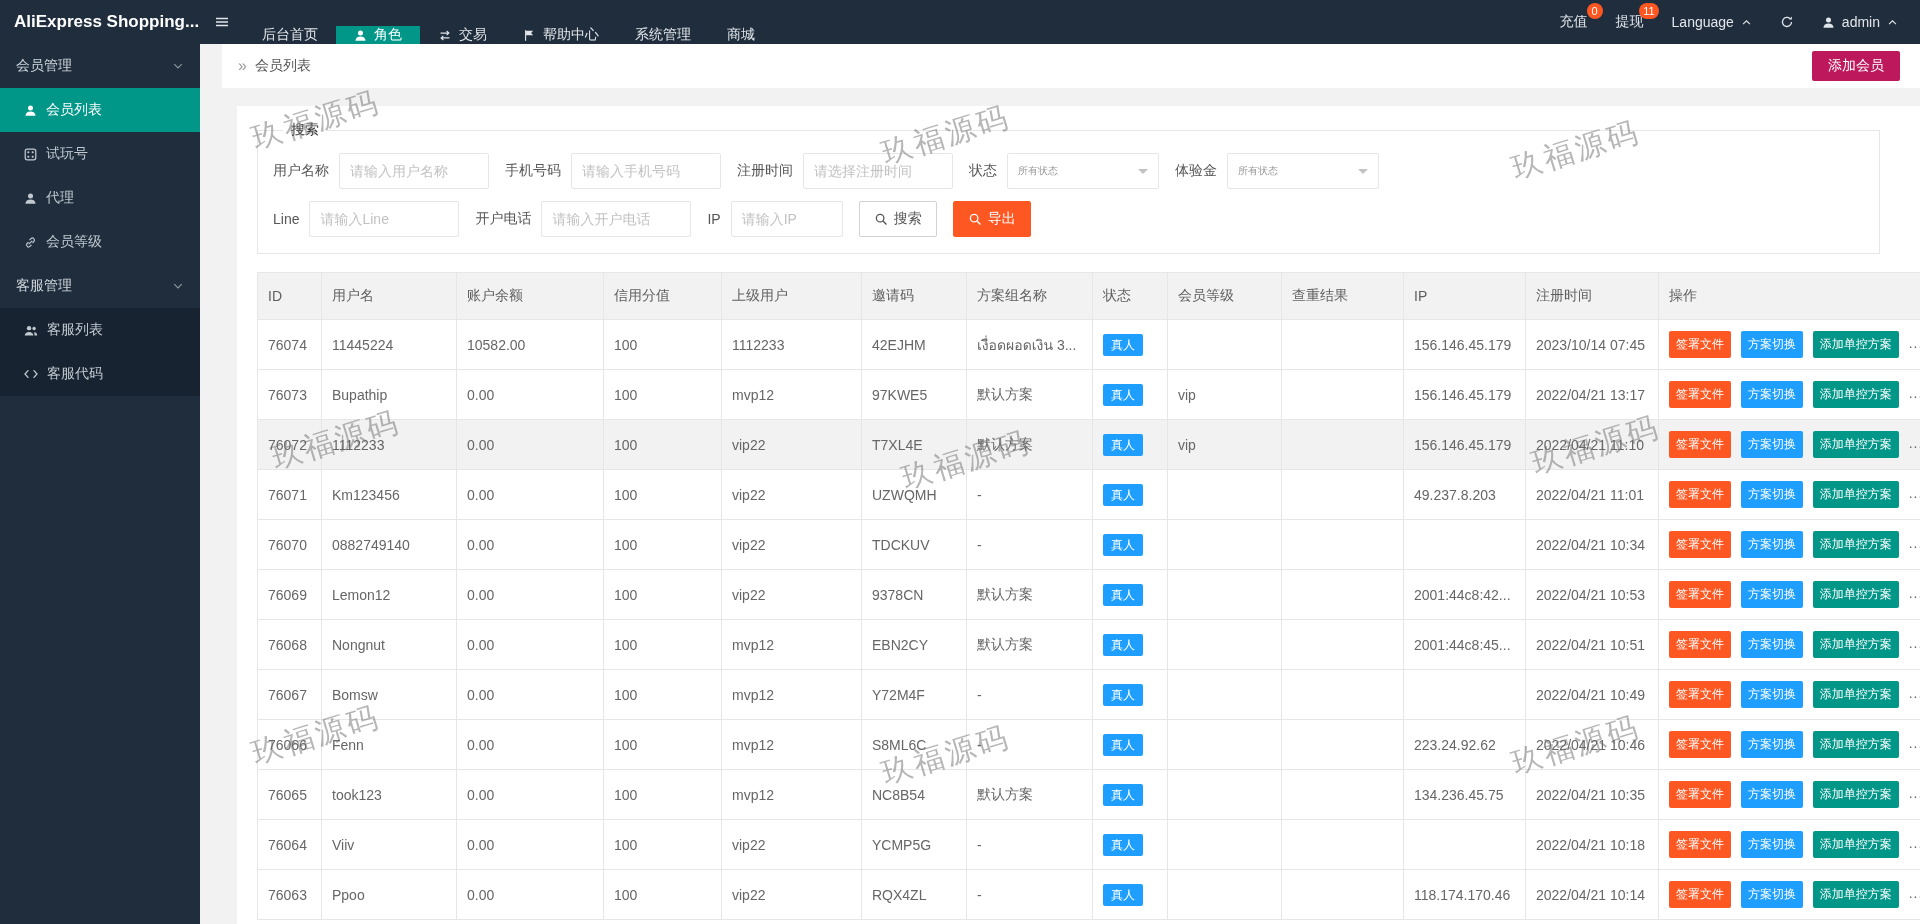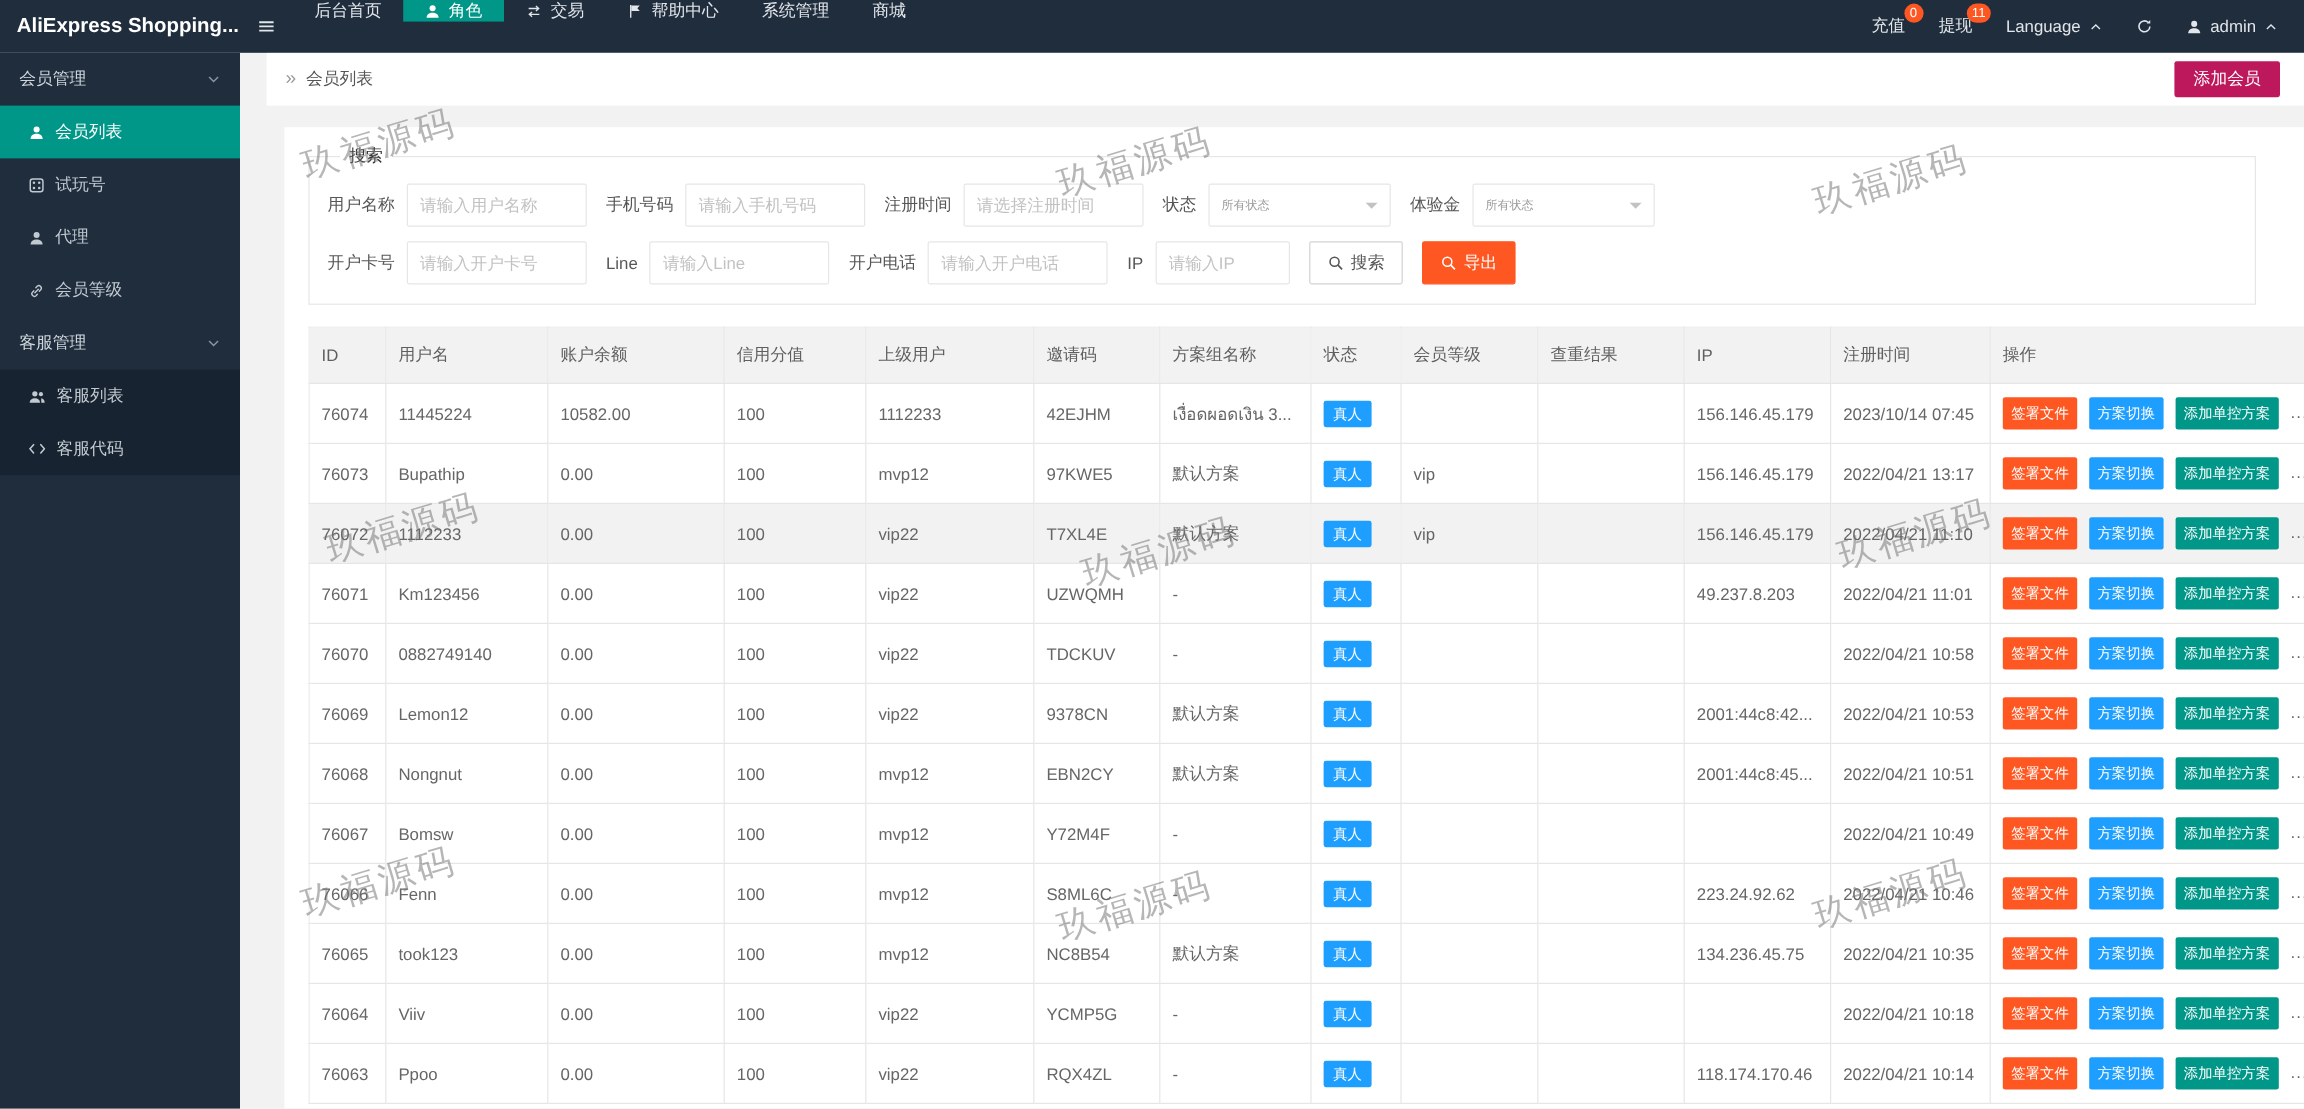--- a/index.html
+++ b/index.html
@@ -5,21 +5,21 @@
   * { box-sizing:border-box; margin:0; padding:0; }
   html,body { width:1920px; height:924px; overflow:hidden; }
   body { font-family:"Liberation Sans","DejaVu Sans",sans-serif; background:#f2f2f2; position:relative; font-size:14px; }
 
   
   .topbar { height:44px; background:#1f2d3d; display:flex; align-items:stretch; color:#e2e6ea; }
   .logo { width:200px; display:flex; align-items:center; padding-left:14px; color:#fff; font-size:17px; font-weight:bold; white-space:nowrap; overflow:hidden; }
   .tb-item { display:flex; align-items:center; gap:7px; padding:0 18px; font-size:14px; cursor:pointer; position:relative; white-space:nowrap; }
   .tb-item.active { background:#009688; color:#ffffff; }
   .tb-burger { padding:0 14px; }
-  .tb-menu { display:flex; align-items:flex-start; }
+  .tb-menu { display:flex; align-items:flex-end; }
   .tb-right { margin-left:auto; display:flex; align-items:stretch; padding-right:8px; }
   .tb-right .tb-item { padding:0 14px; }
   .badge { position:absolute; top:3px; right:-1px; min-width:16px; height:16px; line-height:16px; padding:0 4px; background:#ff5722; color:#fff; font-size:11px; border-radius:9px; text-align:center; }
   .icn { display:inline-flex; align-items:center; }
   .icn svg { display:block; }
 
   
   .layout { display:flex; height:880px;gap:22px; }
   .sidebar { width:200px; background:#1f2d3d; height:100%; flex:none; }
   .sb-entry { height:44px; display:flex; align-items:center; gap:9px; padding:0 16px; font-size:14px; color:#cfd6dc; cursor:pointer; }
@@ -289,25 +289,20 @@
               <div class="field t-select">
                 <span class="flabel">体验金</span>
 
                 <div class="fselect">
                   <span>所有状态</span>
                   <span class="caret"></span>
                 </div>
               </div>
           </div>
           <div class="srow">
-            <div class="field t-input">
-                <span class="flabel">开户卡号</span>
-                <input class="finput" placeholder="请输入开户卡号" style="">
-
-              </div>
               <div class="field t-input">
                 <span class="flabel">Line</span>
                 <input class="finput" placeholder="请输入Line" style="">
 
               </div>
               <div class="field t-input">
                 <span class="flabel">开户电话</span>
                 <input class="finput" placeholder="请输入开户电话" style="">
 
               </div>
@@ -457,21 +452,21 @@
                   <td>0882749140</td>
                   <td>0.00</td>
                   <td>100</td>
                   <td>vip22</td>
                   <td>TDCKUV</td>
                   <td>-</td>
                   <td><span class="badge-status">真人</span></td>
                   <td></td>
                   <td></td>
                   <td></td>
-                  <td>2022/04/21 10:58</td>
+                  <td>2022/04/21 10:34</td>
                   <td class="ops">
                     <button class="op op-red">签署文件</button>
                     <button class="op op-blue">方案切换</button>
                     <button class="op op-green">添加单控方案</button>
                     <span class="more">...</span>
                   </td>
                 </tr>
                 <tr>
                   <td>76069</td>
                   <td>Lemon12</td>

